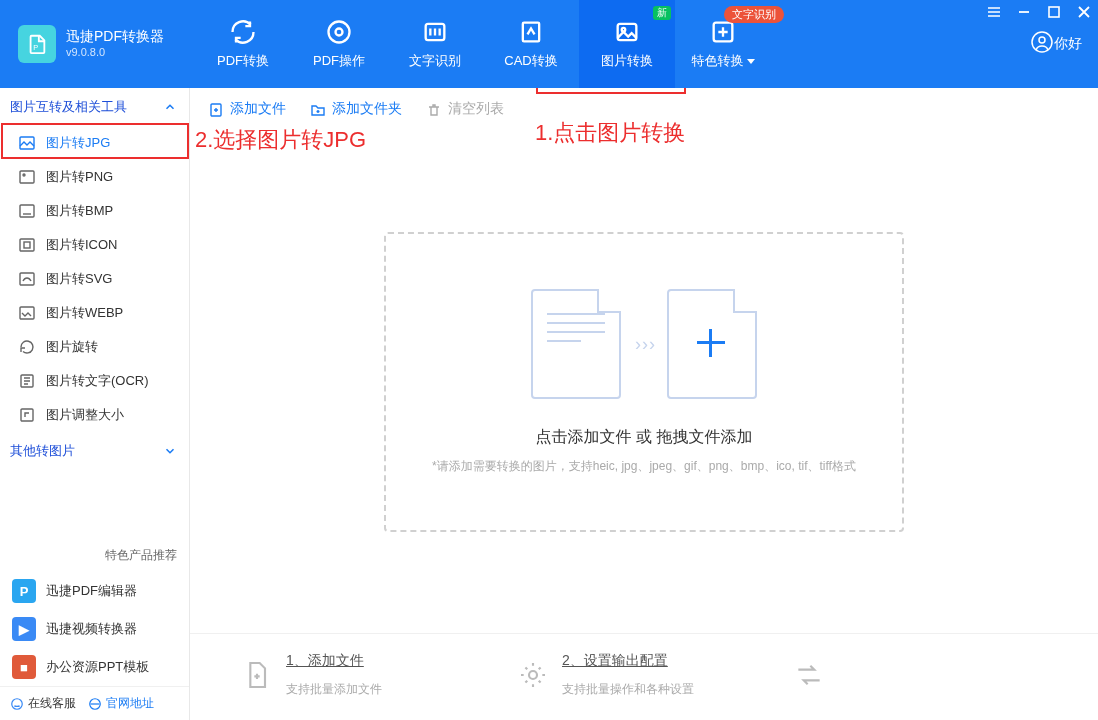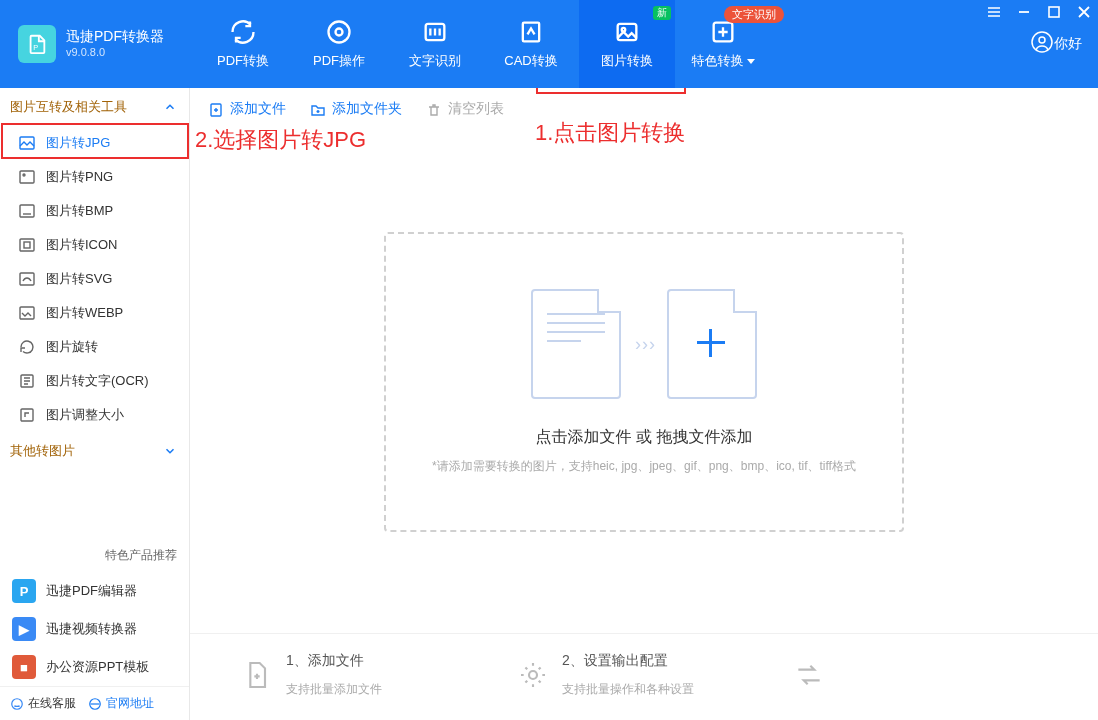--- a/index.html
+++ b/index.html
@@ -24,21 +24,21 @@
 .badge-caj { position: absolute; top: 6px; left: 724px; background: #ec533a; color: #fff; font-size: 11px; padding: 1px 8px; border-radius: 9px; }
 .user-area { display: flex; align-items: center; padding: 0 16px 0 10px; margin-left: auto; cursor: pointer; }
 .user-area svg { width: 24px; height: 24px; }
 .user-area .nick { font-size: 14px; }
 .win-controls { position: absolute; top: 4px; right: 6px; display: flex; gap: 14px; align-items: center; }
 .win-controls span { cursor: pointer; display: inline-flex; }
 .win-controls svg { width: 16px; height: 16px; }
 
 .body { display: flex; height: calc(720px - 88px); }
 .sidebar { width: 190px; border-right: 1px solid #e8e8e8; display: flex; flex-direction: column; background: #fff; }
-.side-grp-head { display: flex; align-items: center; justify-content: space-between; padding: 10px 12px 10px 10px; font-size: 13px; color: #a16207; cursor: pointer; }
+.side-grp-head { display: flex; align-items: center; justify-content: space-between; padding: 10px 12px 10px 10px; font-size: 13px; color: #1d4ed8; cursor: pointer; }
 .chev { width: 14px; height: 14px; }
 .side-item { display: flex; align-items: center; padding: 8px 0 8px 18px; font-size: 13px; color: #333; cursor: pointer; }
 .side-item.active { color: #1b7cf4; }
 .side-item .s-icon { width: 18px; height: 18px; margin-right: 10px; display: inline-flex; align-items: center; justify-content: center; }
 .side-item .s-icon svg { width: 18px; height: 18px; }
 
 .promo { margin-top: auto; padding: 10px 0 0 0; }
 .promo-title { font-size: 12px; color: #666; padding: 6px 12px 8px 12px; text-align: right; }
 .promo-item { display: flex; align-items: center; padding: 7px 12px; font-size: 13px; color: #333; cursor: pointer; }
 .promo-item .p-icon { width: 24px; height: 24px; border-radius: 4px; margin-right: 10px; display: inline-flex; align-items: center; justify-content: center; font-size: 13px; color: #fff; font-weight: bold; }
@@ -66,21 +66,21 @@
 .dz-plus::before { left: 12px; top: 0; width: 3px; height: 28px; }
 .dz-plus::after { top: 12px; left: 0; height: 3px; width: 28px; }
 .dz-right { position: relative; }
 .dz-text { font-size: 16px; color: #333; margin-bottom: 10px; }
 .dz-hint { font-size: 12px; color: #aaa; }
 
 .steps { display: flex; align-items: center; padding: 18px 30px 22px 50px; border-top: 1px solid #f0f0f0; }
 .step { display: flex; align-items: center; gap: 12px; flex: 1; }
 .step .step-icon { width: 34px; height: 34px; display: inline-flex; align-items: center; justify-content: center; }
 .step .step-icon svg { width: 32px; height: 32px; stroke: #bbb; }
-.step .step-text .t1 { font-size: 14px; color: #555; }
+.step .step-text .t1 { font-size: 14px; color: #555; text-decoration: underline; }
 .step .step-text .t2 { font-size: 12px; color: #aaa; margin-top: 11px; }
 
 .anno { position: absolute; color: #ec2e2e; font-size: 22px; font-weight: 400; pointer-events: none; }
 .anno-box1 { position: absolute; border: 2px solid #ec2e2e; pointer-events: none; }
 </style>
 </head>
 <body>
 
 <div class="anno-box1" style="left:536px; top:4px; width:150px; height:90px;"></div>
 <div class="anno-box1" style="left:1px; top:123px; width:188px; height:36px;"></div>

